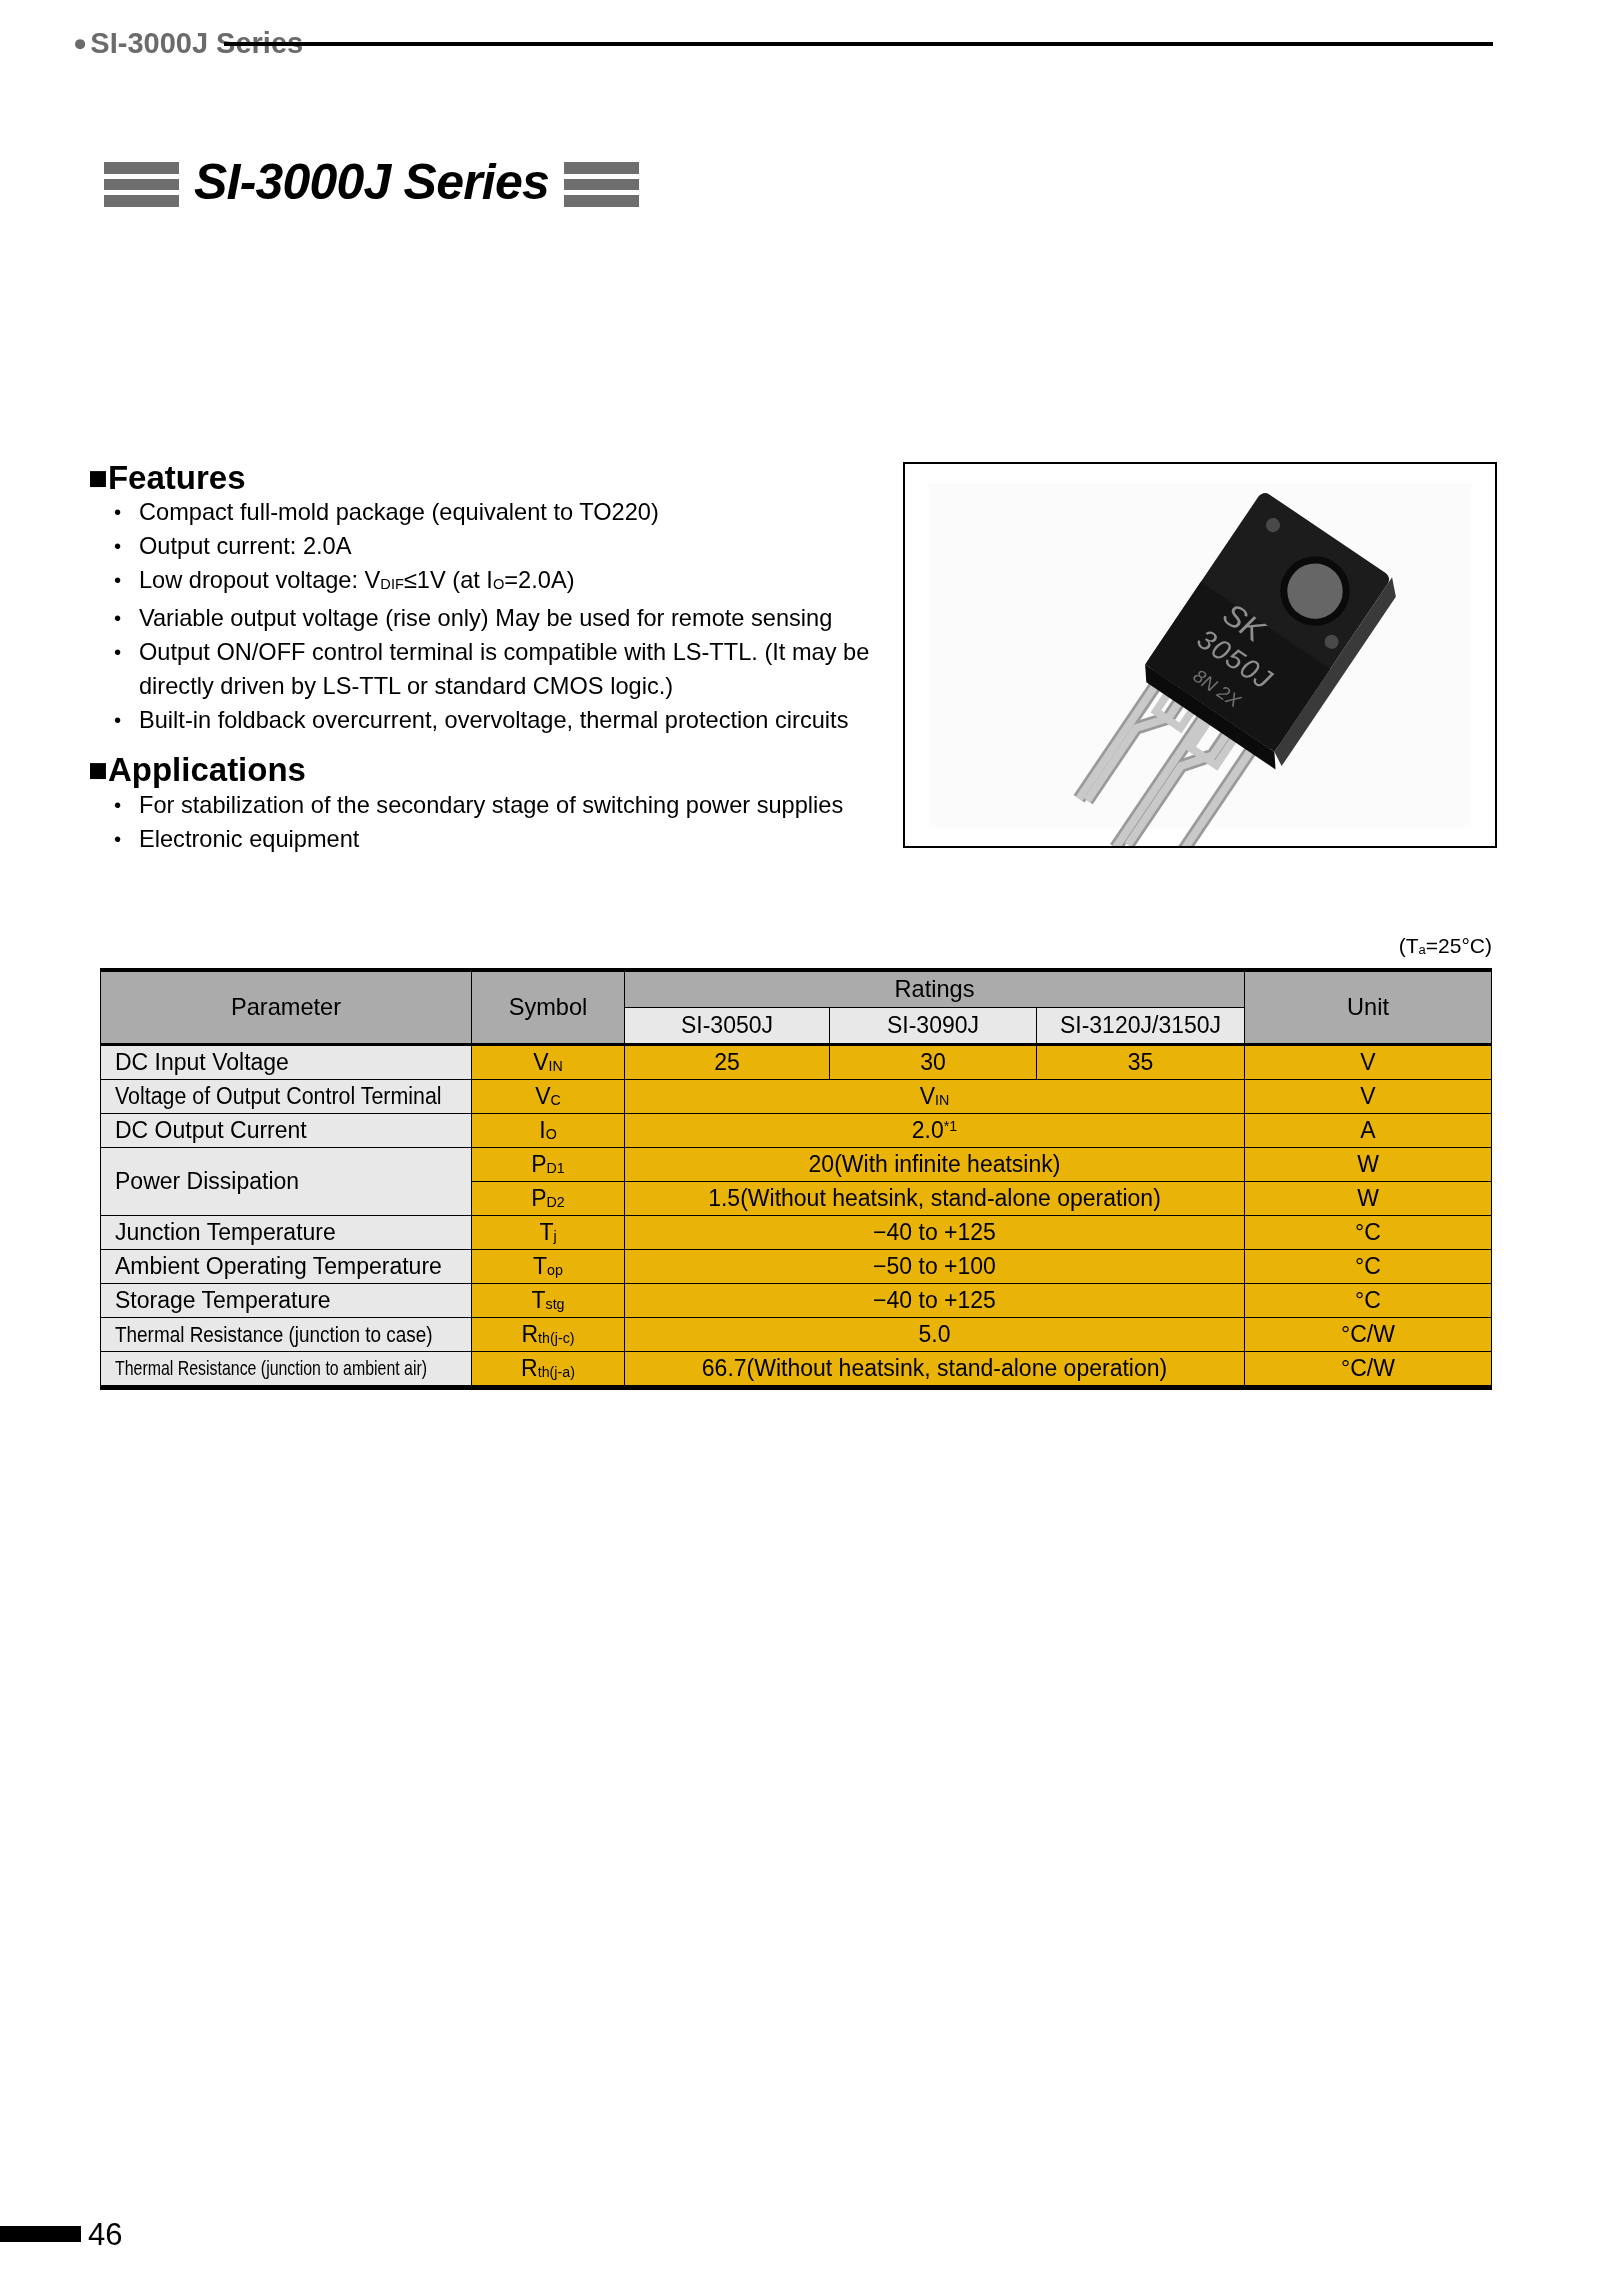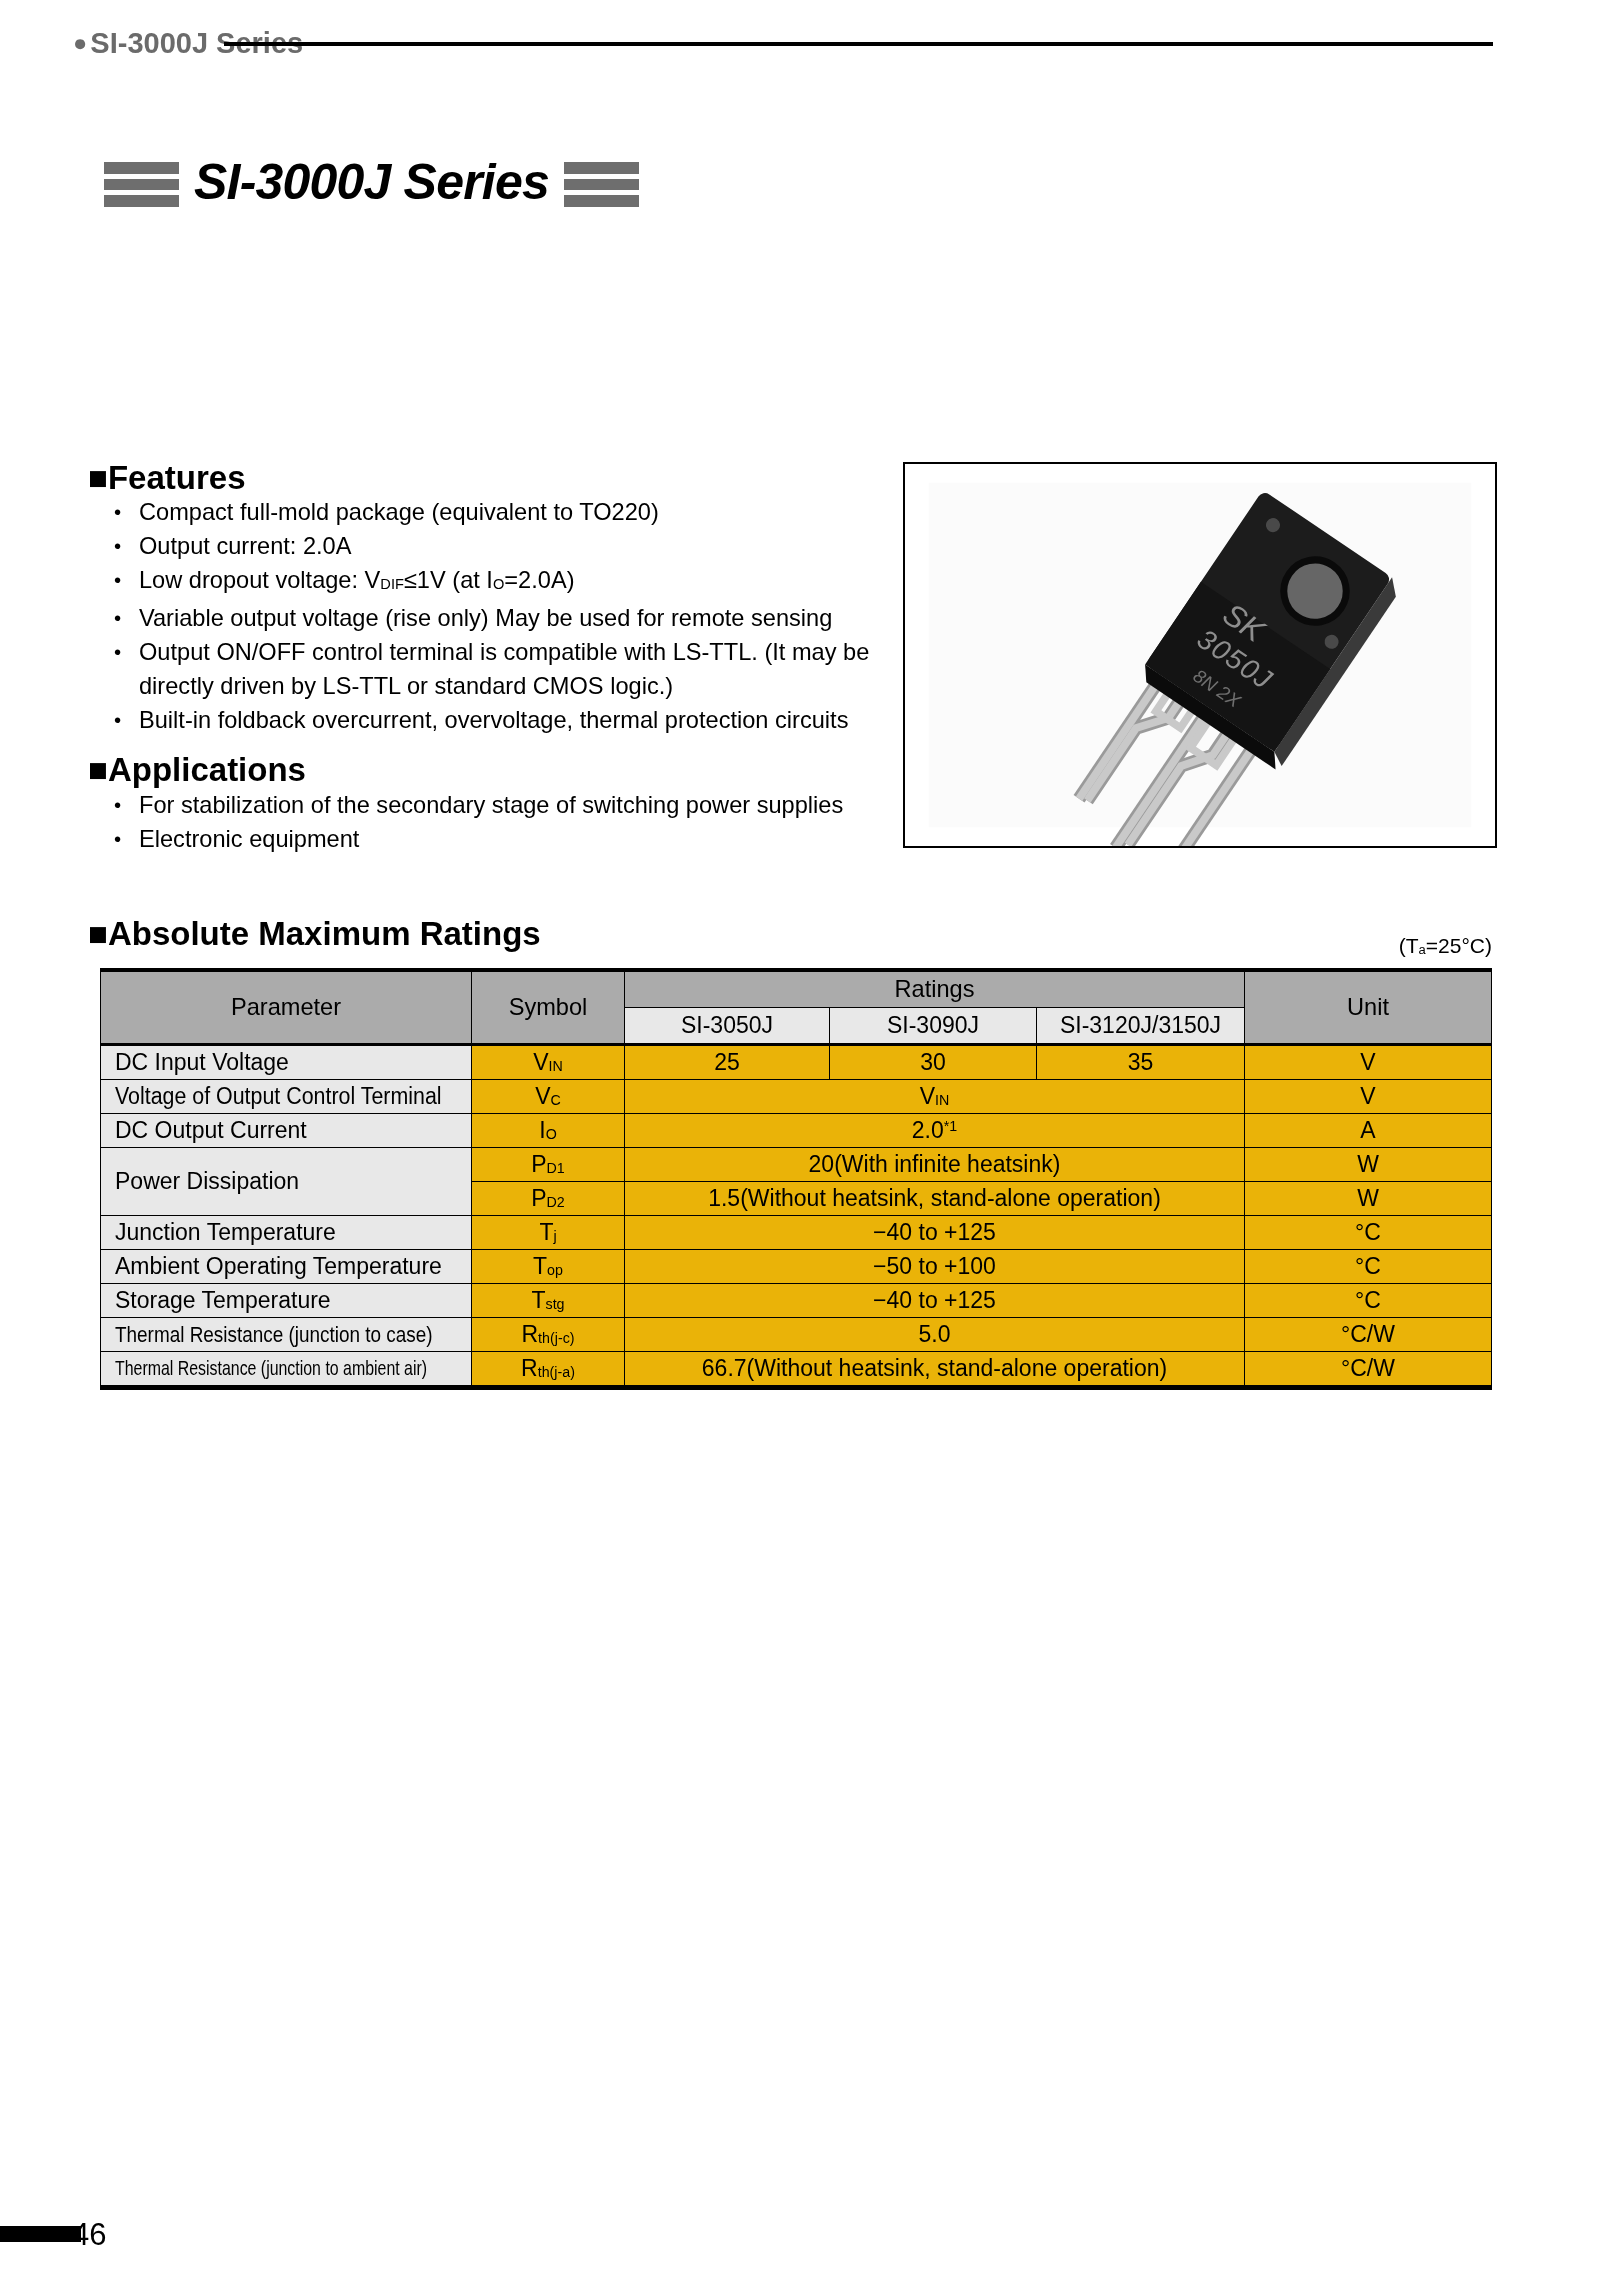--- a/index.html
+++ b/index.html
@@ -50,21 +50,21 @@
   .amrtable thead th.ratings{border-bottom:1.6px solid #000;}
   .amrtable thead tr.models th{border-bottom:3.9px solid #000;}
   .amrtable tbody td{height:33px;font-size:23px;text-align:center;background:#eab308;}
   .amrtable td.param{background:#e8e8e8;text-align:left;padding-left:14px;}
   .ptxt{white-space:nowrap;transform-origin:0 50%;}
   .n1{transform:scaleX(0.93);}
   .n2{font-size:22px;transform:scaleX(0.86);}
   .n3{font-size:20.4px;transform:scaleX(0.78);}
   
   .footbar{position:absolute;left:0;top:2226px;width:81px;height:15.7px;background:#000;}
-  .pagenum{position:absolute;left:72px;top:2217px;font-size:31px;}
+  .pagenum{position:absolute;left:88px;top:2217px;font-size:31px;}
 </style>
 </head>
 <body>
 
 <div class="page">
 
   <div class="tophdr">
     <span class="dot">●</span>
     <span>SI-3000J Series</span>
   </div>
@@ -159,23 +159,20 @@
         <rect x="-100" y="-18" width="200" height="128" fill="#141414"></rect>
         <g fill="#8e8e8e" font-family="Liberation Sans, sans-serif" font-style="italic">
           <text x="-52" y="8" font-size="40">SK</text>
           <text x="-62" y="52" font-size="36" letter-spacing="2">3050J</text>
           <text x="-40" y="92" font-size="24" fill="#6f6f6f">8N 2X</text>
         </g>
       </g>
     </svg>
   </div>
 
-  <div class="sechead" style="left:88px;top:915px;">
-    <span class="sq">■</span><span>Absolute Maximum Ratings</span>
-  </div>
   <div class="cond"><span>(T</span><span class="sub">a</span><span>=25°C)</span></div>
 
   <table class="amrtable">
     <colgroup>
       <col style="width:371px">
         <col style="width:153px">
         <col style="width:205px">
       <col style="width:207px">
         <col style="width:208px">
         <col style="width:247px">

